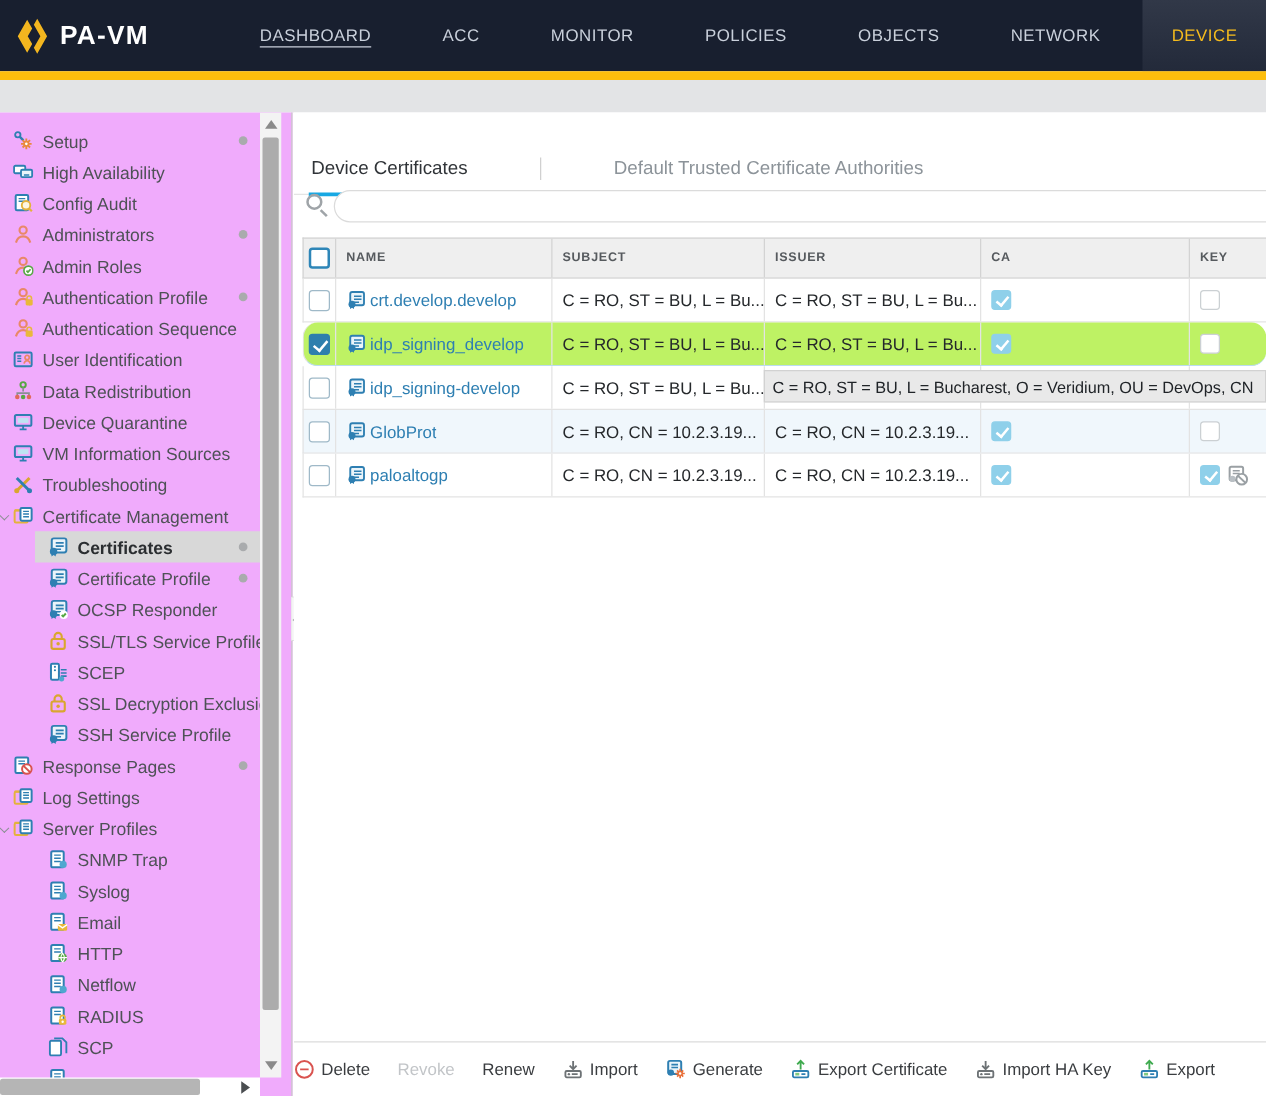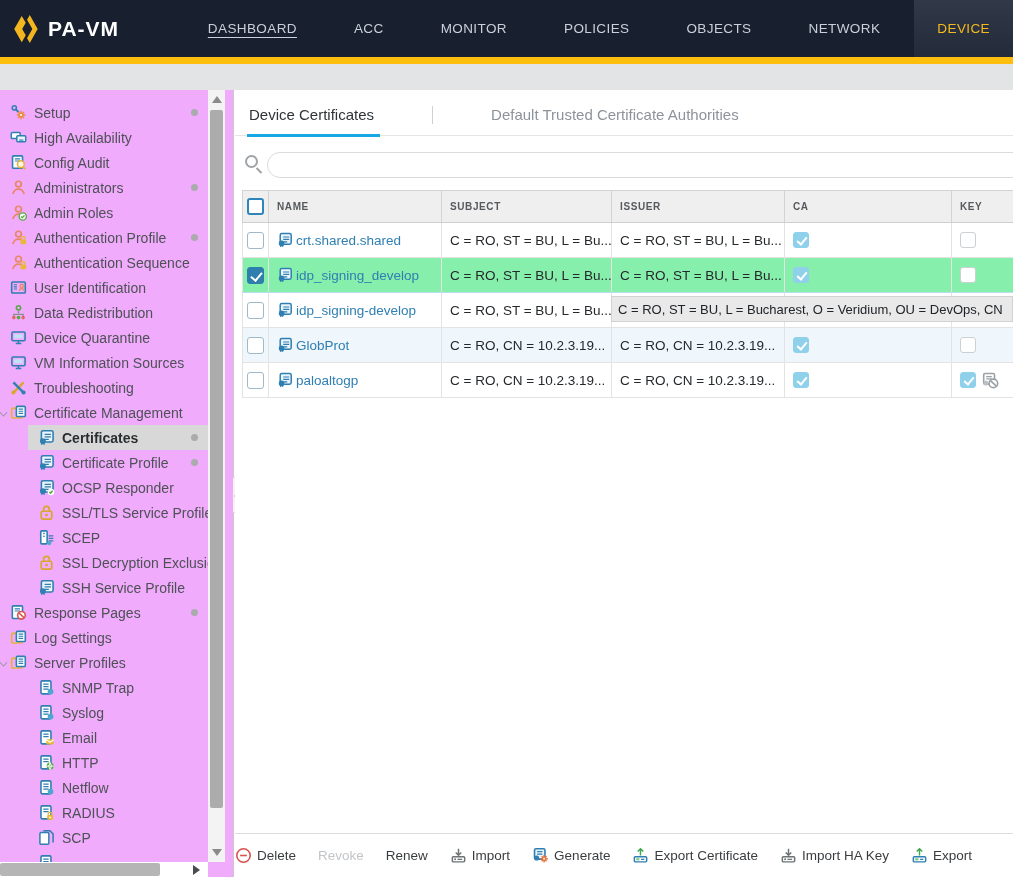--- a/index.html
+++ b/index.html
@@ -35,39 +35,39 @@
   
   .hscroll { position:absolute; left:0; bottom:0; height:15px; width:208px; background:#fff; }
   .hthumb { position:absolute; left:0; top:1px; height:13px; width:160px; background:#B5B5B5; border-radius:2px; cursor:pointer; }
   .harrow { position:absolute; right:8px; top:3px; width:0; height:0; border-top:5px solid transparent; border-bottom:5px solid transparent; border-left:7px solid #4A4D50; cursor:pointer; }
   
   .splitter-handle { position:absolute; left:233px; top:477px; width:8px; height:36px; background:#F4F4F4; border:1px solid #DADADA; border-left:none; border-radius:0 3px 3px 0; cursor:pointer; }
   .splitter-handle::after { content:''; position:absolute; left:1px; top:14px; width:0; height:0; border-top:4px solid transparent; border-bottom:4px solid transparent; border-right:5px solid #8D9094; }
 
   
   .main { position:absolute; left:235px; right:0; top:90px; bottom:0; background:#fff; overflow:hidden; }
-  .tabbar { position:absolute; left:0; top:4px; right:0; height:42px; border-bottom:1px solid #E4E4E4; display:flex; align-items:center;gap:42px; }
+  .tabbar { position:absolute; left:0; top:24px; right:0; height:42px; border-bottom:1px solid #E4E4E4; display:flex; align-items:center;gap:42px; }
   .tab { position:relative; height:100%; display:flex; align-items:center; font-size:15px; cursor:pointer; }
   .tab.active { color:#303438; margin-left:12px; padding:0 16px 0 2px; }
   .tab.active::after { content:''; position:absolute; left:0; right:10px; bottom:-2px; height:3px; background:#17A8E3; }
   .tab.inactive { color:#8C9399; padding:0 16px; }
   .tabsep { width:1px; height:18px; background:#D0D0D0; }
 
   .searchrow { position:absolute; left:8px; right:0; top:60px; height:30px; }
   .maglass { position:absolute; left:2px; top:5px; width:13px; height:13px; border:2px solid #9FA4A8; border-radius:50%; }
   .maglass::after { content:''; position:absolute; left:11px; top:10px; width:2px; height:7px; background:#9FA4A8; transform:rotate(-45deg); }
   .searchinput { position:absolute; left:24px; top:2px; right:-18px; height:26px; border:1.5px solid #DBDBDB; border-radius:14px; padding:0 12px; font-size:13px; color:#333; outline:none; background:#fff; }
 
   .table { position:absolute; left:7px; right:0; top:100px; }
   .thead { display:flex; height:33px; background:#EFEFEF; border-top:1px solid #D3D3D3; border-bottom:1px solid #CFCFCF; border-left:1px solid #D3D3D3; }
   .th { display:flex; align-items:center; padding-left:8px; font-size:10px; font-weight:bold; color:#565A5E; letter-spacing:.6px; border-right:1px solid #D3D3D3; cursor:pointer; }
   .th:last-child { border-right:none; }
   .trow { display:flex; height:35px; border-bottom:1px solid #E3E3E3; border-left:1px solid #E3E3E3; background:#fff; cursor:pointer; }
   .trow.alt { background:#F0F7FC; }
-  .trow.sel { background:#86efac; border-bottom-color:#BBDCEF; }
+  .trow.sel { background:#bef264; border-bottom-color:#BBDCEF;border-radius:12px; }
   .td { display:flex; align-items:center; padding-left:8px; font-size:13.5px; color:#25282B; border-right:1px solid #E3E3E3; overflow:hidden; white-space:nowrap; }
   .td:last-child { border-right:none; }
   .c0 { width:26px; justify-content:center; padding-left:0 !important; flex:0 0 26px; }
   .c1 { width:173px; flex:0 0 173px; }
   .c2 { width:170px; flex:0 0 170px; }
   .c3 { width:173px; flex:0 0 173px; }
   .c4 { width:167px; flex:0 0 167px; }
   .c5 { flex:1; }
   .certlink { color:#2E7FB2; display:flex; align-items:center; gap:3px; overflow:hidden; }
   .certlink svg { width:16px; height:16px; flex:0 0 16px; }
@@ -568,21 +568,21 @@
 
       <div class="trow">
         <div class="td c0">
             <span class="cb"></span>
           </div>
         <div class="td c1">
             <span class="certlink">
               <svg>
                 <use href="#s-cert"></use>
               </svg>
-              <span>crt.shared.shared</span>
+              <span>crt.develop.develop</span>
             </span>
           </div>
         <div class="td c2">C = RO, ST = BU, L = Bu...</div>
         <div class="td c3">C = RO, ST = BU, L = Bu...</div>
         <div class="td c4">
             <span class="flag on"></span>
           </div>
         <div class="td c5">
             <span class="flag"></span>
           </div>

